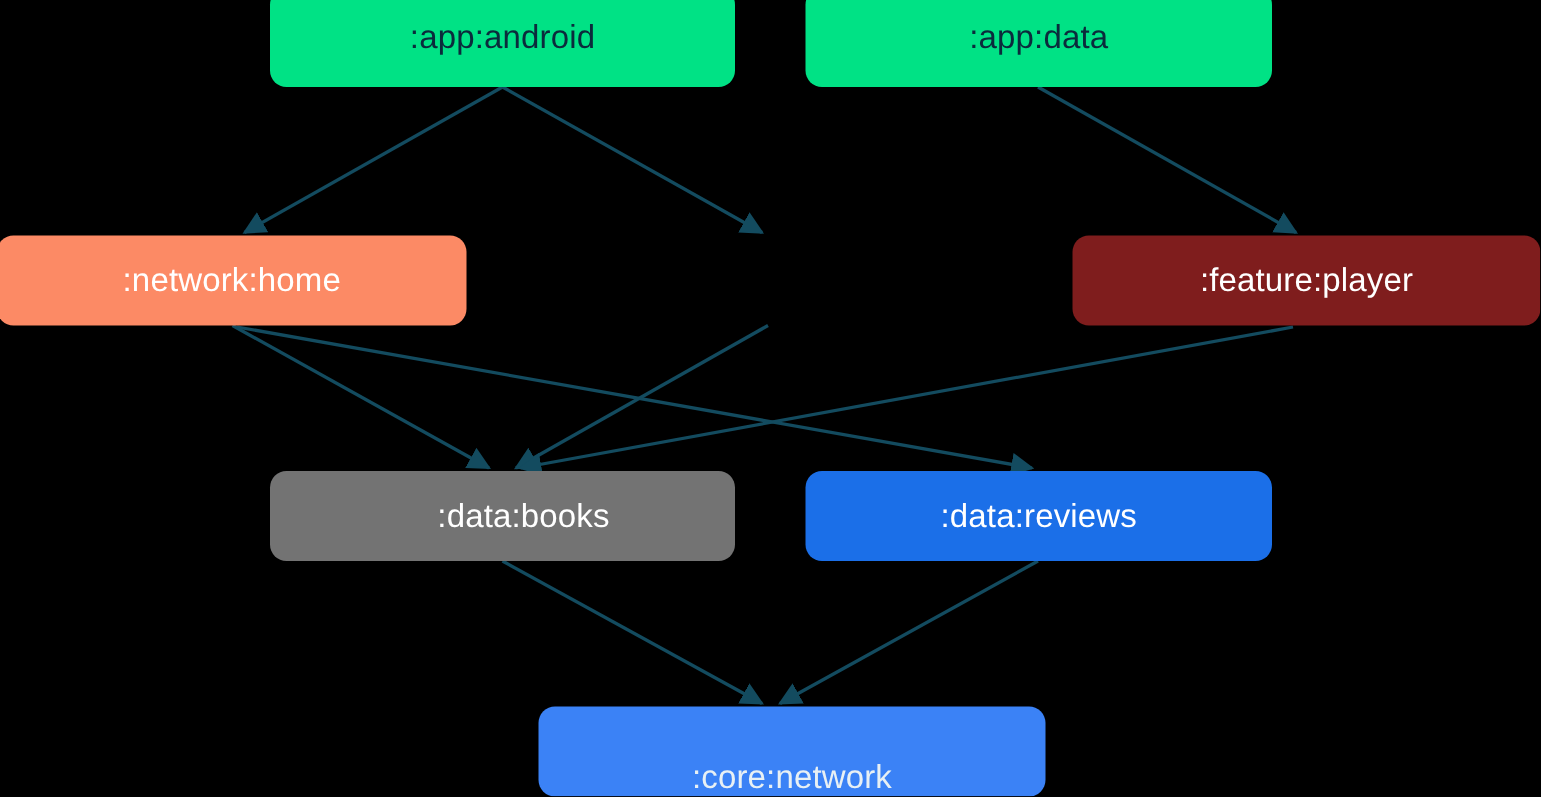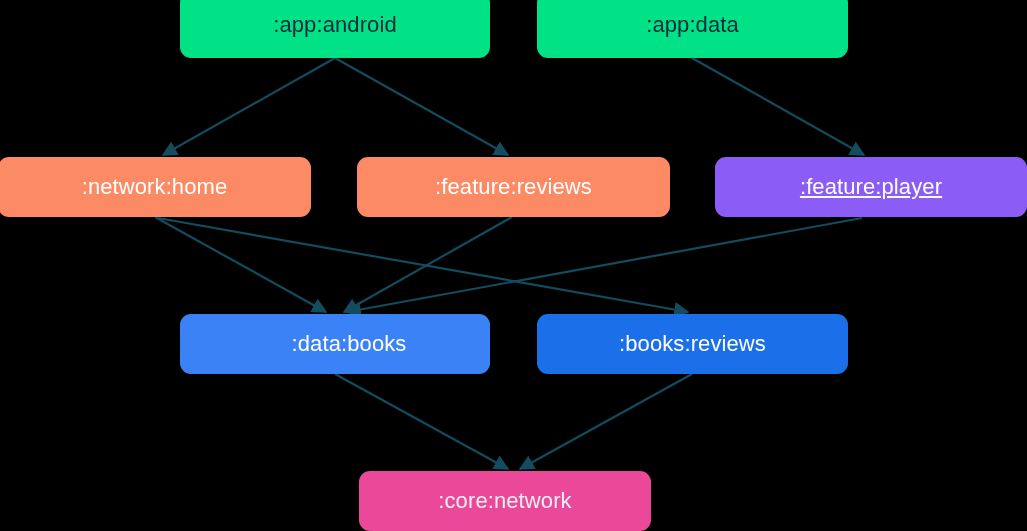--- a/index.html
+++ b/index.html
@@ -69,29 +69,26 @@
 
   <div class="node" id="node-app-android" style="left: 180px; top: -8px; width: 310px; height: 66px; background: rgb(0, 226, 133); color: rgb(11, 43, 60);">
     <span class="node-label">:app:android</span>
   </div>
   <div class="node" id="node-app-auto" style="left: 537px; top: -8px; width: 311px; height: 66px; background: rgb(0, 226, 133); color: rgb(11, 43, 60);">
     <span class="node-label">:app:data</span>
   </div>
   <div class="node" id="node-feature-home" style="left: -2px; top: 157px; width: 313px; height: 60px; background: rgb(252, 138, 101); color: rgb(255, 255, 255);">
     <span class="node-label">:network:home</span>
   </div>
-  <div class="node" id="node-feature-reviews" style="left: 357px; top: 157px; width: 313px; height: 60px; background: rgb(252, 138, 101); color: rgb(255, 255, 255);">
-    <span class="node-label">:feature:reviews</span>
-  </div>
-  <div class="node" id="node-feature-player" style="left: 715px; top: 157px; width: 312px; height: 60px; background: #8b5cf6; color: rgb(255, 255, 255); text-decoration: underline;">
+  <div class="node" id="node-feature-player" style="left: 715px; top: 157px; width: 312px; height: 60px; background: #7f1d1d; color: rgb(255, 255, 255);">
     <span class="node-label">:feature:player</span>
   </div>
-  <div class="node" id="node-data-books" style="left: 180px; top: 314px; width: 310px; height: 60px; background: #3b82f6; color: rgb(255, 255, 255); padding-left: 28px;">
+  <div class="node" id="node-data-books" style="left: 180px; top: 314px; width: 310px; height: 60px; background: #737373; color: rgb(255, 255, 255); padding-left: 28px;">
     <span class="node-label">:data:books</span>
   </div>
   <div class="node" id="node-data-reviews" style="left: 537px; top: 314px; width: 311px; height: 60px; background: rgb(27, 111, 232); color: rgb(255, 255, 255);">
-    <span class="node-label">:books:reviews</span>
+    <span class="node-label">:data:reviews</span>
   </div>
-  <div class="node" id="node-core-network" style="left: 359px; top: 471px; width: 292px; height: 60px; background: #ec4899; color: rgb(232, 240, 244);">
+  <div class="node" id="node-core-network" style="left: 359px; top: 471px; width: 338px; height: 60px; background: #3b82f6; color: rgb(232, 240, 244); align-items: flex-end;">
     <span class="node-label">:core:network</span>
   </div>
 
 </div>
 
 </body></html>

